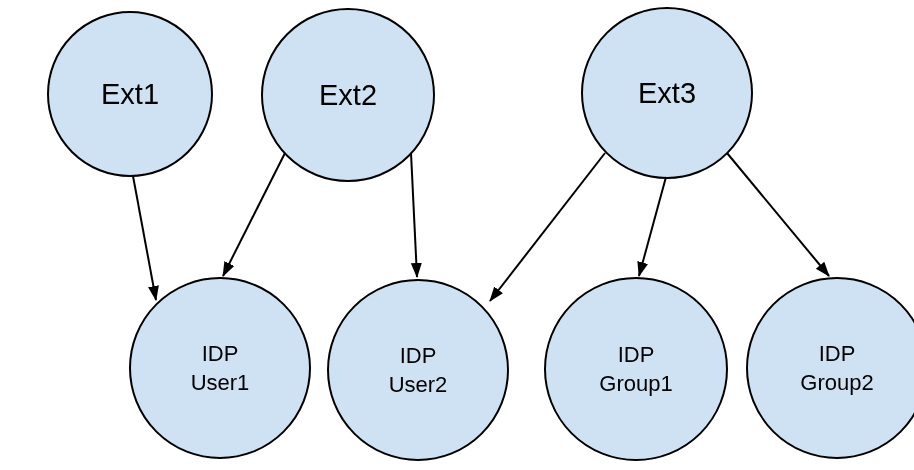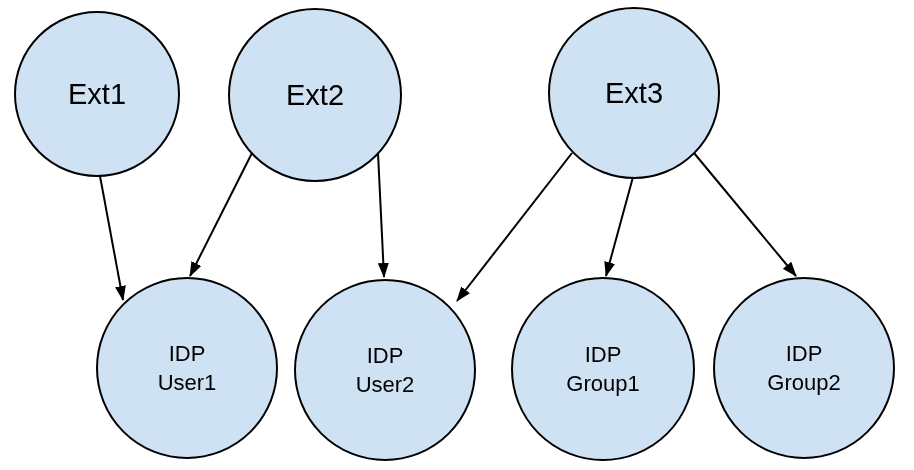--- a/index.html
+++ b/index.html
@@ -10,20 +10,21 @@
     height: 470px;
     overflow: hidden;
     font-family: "Liberation Sans", sans-serif;
   }
   #diagram-wrap {
     position: absolute;
     left: 0;
     top: 0;
     width: 838px;
     height: 470px;
+    padding-left: 33px;
   }
   svg text {
     font-family: "Liberation Sans", sans-serif;
     fill: #000000;
     text-anchor: middle;
     user-select: none;
   }
 </style>
 </head>
 <body>

